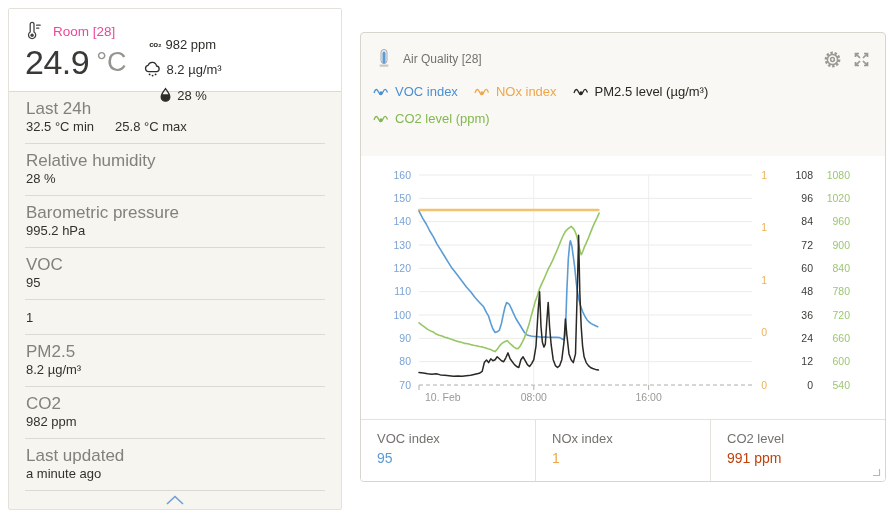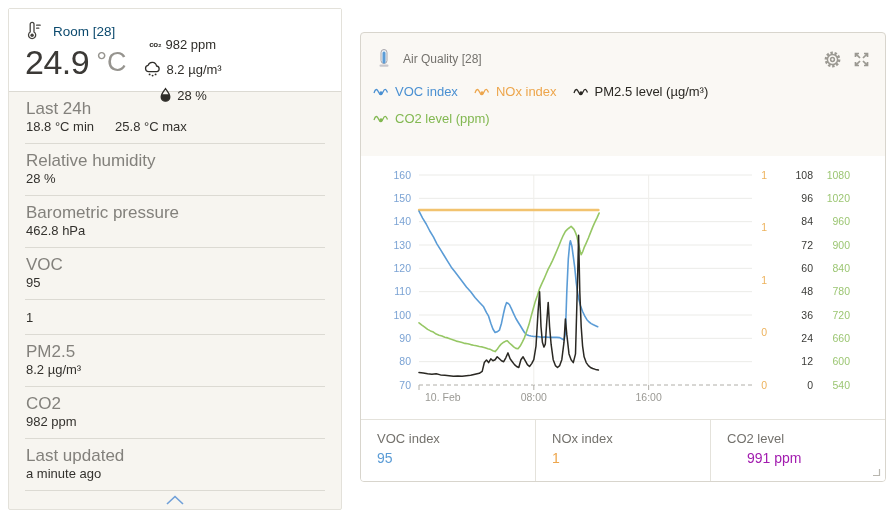--- a/index.html
+++ b/index.html
@@ -9,21 +9,21 @@
     -webkit-font-smoothing:antialiased;overflow:hidden;
   }
   
   .room-card{
     position:absolute;left:8px;top:8px;width:334px;height:502px;
     background:#f7f5f0;border:1px solid #e3e1da;border-radius:2px;
     box-sizing:border-box;display:flex;flex-direction:column;
   }
   .room-header{background:#ffffff;padding:12px 16px 10px 16px;border-bottom:1px solid #dcdad3;}
   .room-title-row{display:flex;align-items:center;gap:9px;height:20px;}
-  .room-title{font-size:13.5px;color:#0c4a6e;}
+  .room-title{font-size:13.5px;color:#ec4899;}
   .room-temp-row{display:flex;align-items:center;margin-top:2px;height:38px;}
   .temp-val{font-size:34px;color:#3b3936;letter-spacing:-0.5px;}
   .temp-unit{font-size:27px;color:#96948f;margin-left:7px;}
   .inline-stats{display:flex;align-items:center;gap:9px;margin-left:17px;margin-top:17px;flex-direction:column;}
   .inline-stat{display:flex;align-items:center;gap:4px;font-size:13px;color:#2f2d29;}
   .co2-glyph{font-size:8px;font-weight:700;color:#2f2d29;letter-spacing:-0.2px;}
   .room-rows{flex:1;}
   .room-row{margin:0 16px;padding:8px 1px 7px 1px;border-top:1px solid #dcdad3;}
   .room-row:first-child{border-top:none;}
   .room-row .lbl{font-size:17px;color:#83817c;line-height:17px;}
@@ -109,34 +109,34 @@
             </span>
             <span>28 %</span>
           </span>
         </div>
     </div>
   </div>
   <div class="room-rows" id="room-rows">
       <div class="room-row">
         <div class="lbl">Last 24h</div>
         <div class="vals">
-          <span>18.8 °C min</span>
+          <span>32.5 °C min</span>
           <span>25.8 °C max</span>
         </div>
       </div>
       <div class="room-row">
         <div class="lbl">Relative humidity</div>
         <div class="vals">
           <span>28 %</span>
         </div>
       </div>
       <div class="room-row">
         <div class="lbl">Barometric pressure</div>
         <div class="vals">
-          <span>462.8 hPa</span>
+          <span>995.2 hPa</span>
         </div>
       </div>
       <div class="room-row">
         <div class="lbl">VOC</div>
         <div class="vals">
           <span>95</span>
         </div>
       </div>
       <div class="room-row">
         <div class="vals">
@@ -310,21 +310,21 @@
       <div class="foot-col">
         <div class="foot-lbl">VOC index</div>
         <div class="foot-val" style="color: rgb(91, 156, 214);">95</div>
       </div>
       <div class="foot-col">
         <div class="foot-lbl">NOx index</div>
         <div class="foot-val" style="color: rgb(237, 166, 76);">1</div>
       </div>
       <div class="foot-col">
         <div class="foot-lbl">CO2 level</div>
-        <div class="foot-val" style="color: #a21caf; margin-left: 20px;">991 ppm</div>
+        <div class="foot-val" style="color: #c2410c;">991 ppm</div>
       </div>
     </div>
   <span class="resize-handle">
     <svg width="12" height="12" viewBox="0 0 12 12">
       <path d="M9.5,3 V9.5 H3" fill="none" stroke="#b8b6af" stroke-width="1.2"></path>
     </svg>
   </span>
 </div>
 
 </body></html>

